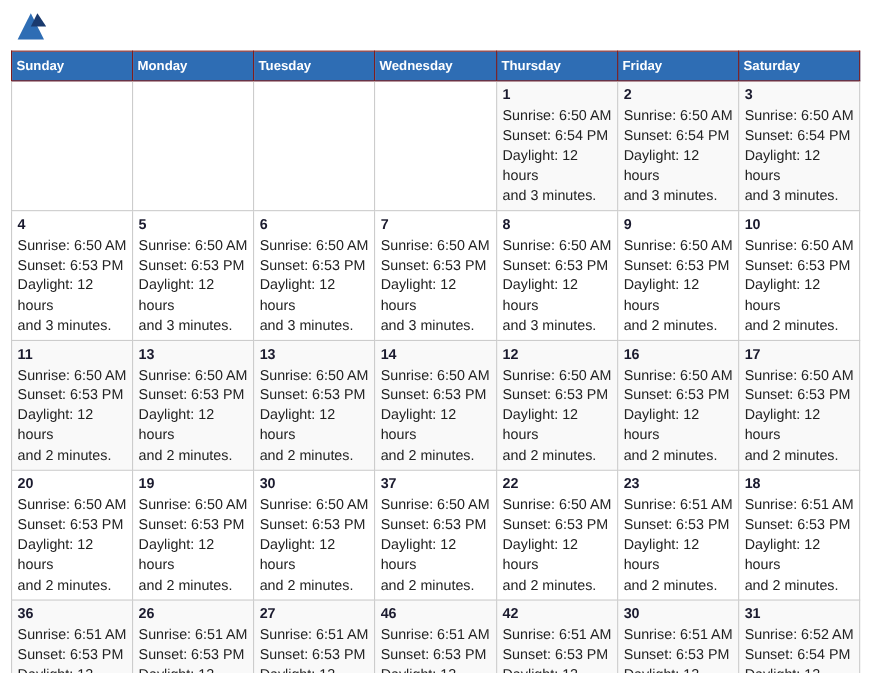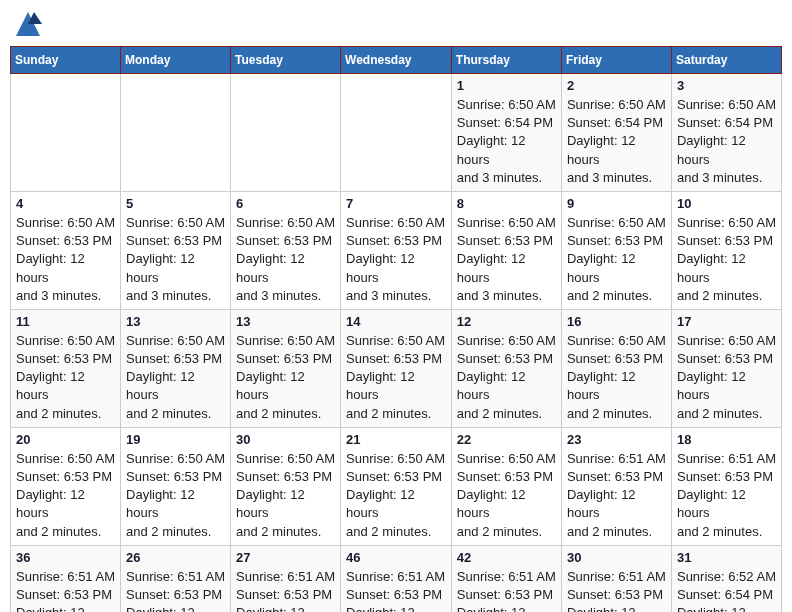--- a/index.html
+++ b/index.html
@@ -272,21 +272,21 @@
 and 2 minutes.</div>
         </td>
         <td>
           <div class="day-number">30</div>
           <div class="day-info" style="white-space: pre-line;">Sunrise: 6:50 AM
 Sunset: 6:53 PM
 Daylight: 12 hours
 and 2 minutes.</div>
         </td>
         <td>
-          <div class="day-number">21</div>
+          <div class="day-number">37</div>
           <div class="day-info" style="white-space: pre-line;">Sunrise: 6:50 AM
 Sunset: 6:53 PM
 Daylight: 12 hours
 and 2 minutes.</div>
         </td>
         <td>
           <div class="day-number">22</div>
           <div class="day-info" style="white-space: pre-line;">Sunrise: 6:50 AM
 Sunset: 6:53 PM
 Daylight: 12 hours

